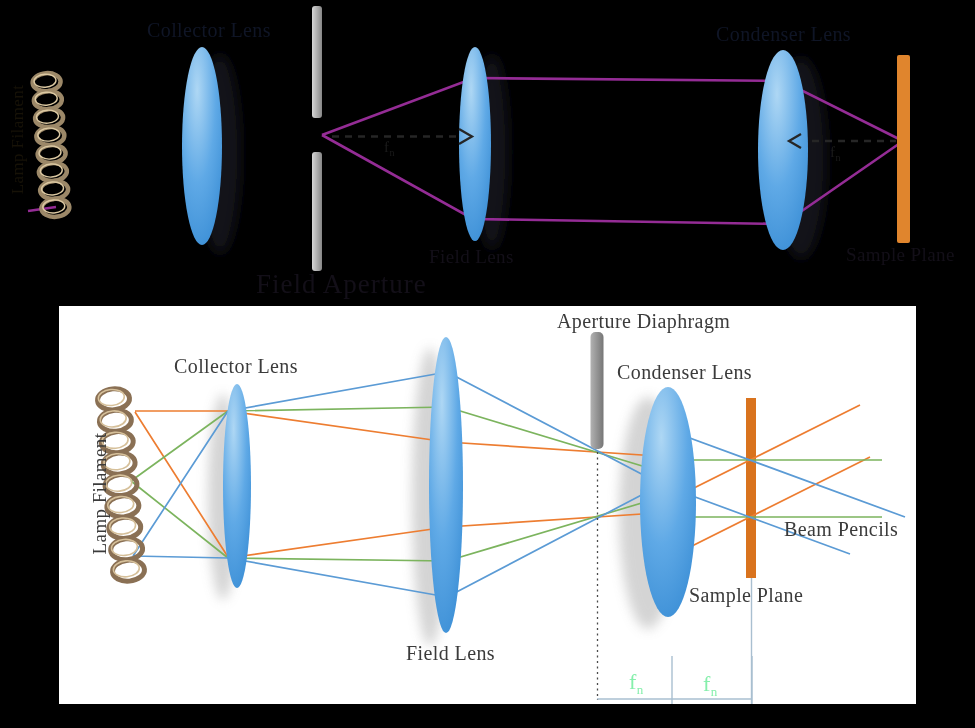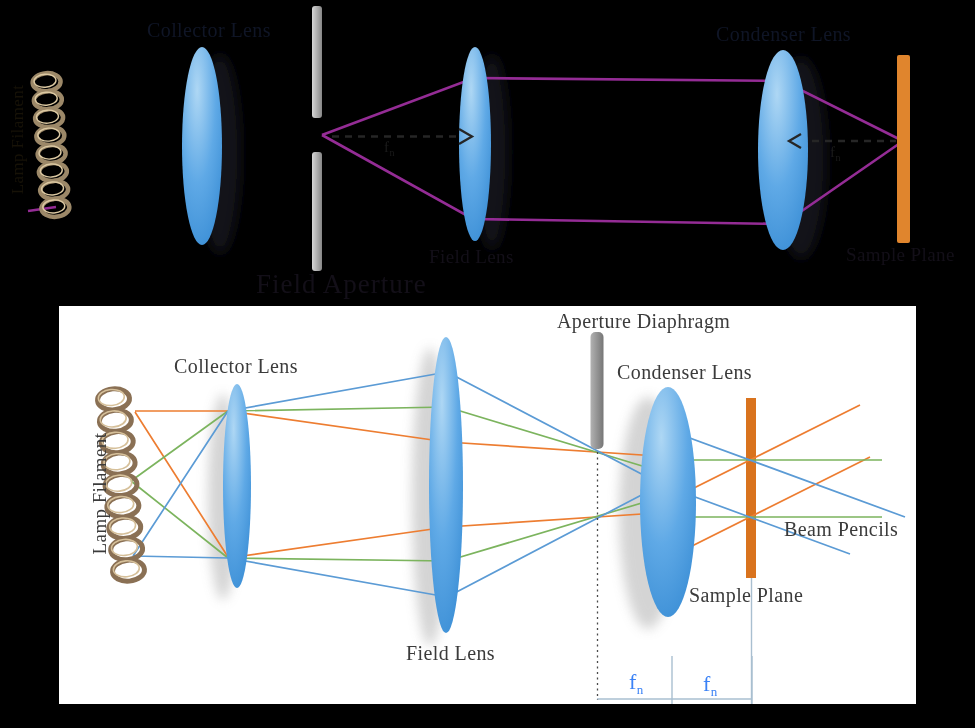--- a/index.html
+++ b/index.html
@@ -2,21 +2,21 @@
 <html><head>
 <meta charset="utf-8">
 <style>
   html,body{margin:0;padding:0;background:#000;}
   .stage{position:relative;width:975px;height:704px;background:#000;overflow:hidden;
          font-family:"Liberation Serif", serif;}
   svg{position:absolute;left:0;top:0;}
   .lbl{position:absolute;white-space:nowrap;letter-spacing:.4px;
        font-family:"Liberation Serif", serif;line-height:1;}
   .vlbl{width:170px;text-align:center;transform:rotate(-90deg);}
-  .focal{font-size:22px;color:#3b82f6;}
+  .focal{font-size:22px;color:#86efac;}
   .focal sub{font-size:13px;}
   .focal-top{font-size:15px;color:#1b1b1b;}
   .focal-top sub{font-size:10px;}
 </style>
 </head>
 <body>
 
 <div class="stage">
 
 <svg width="975" height="728" viewBox="0 0 975 728">

